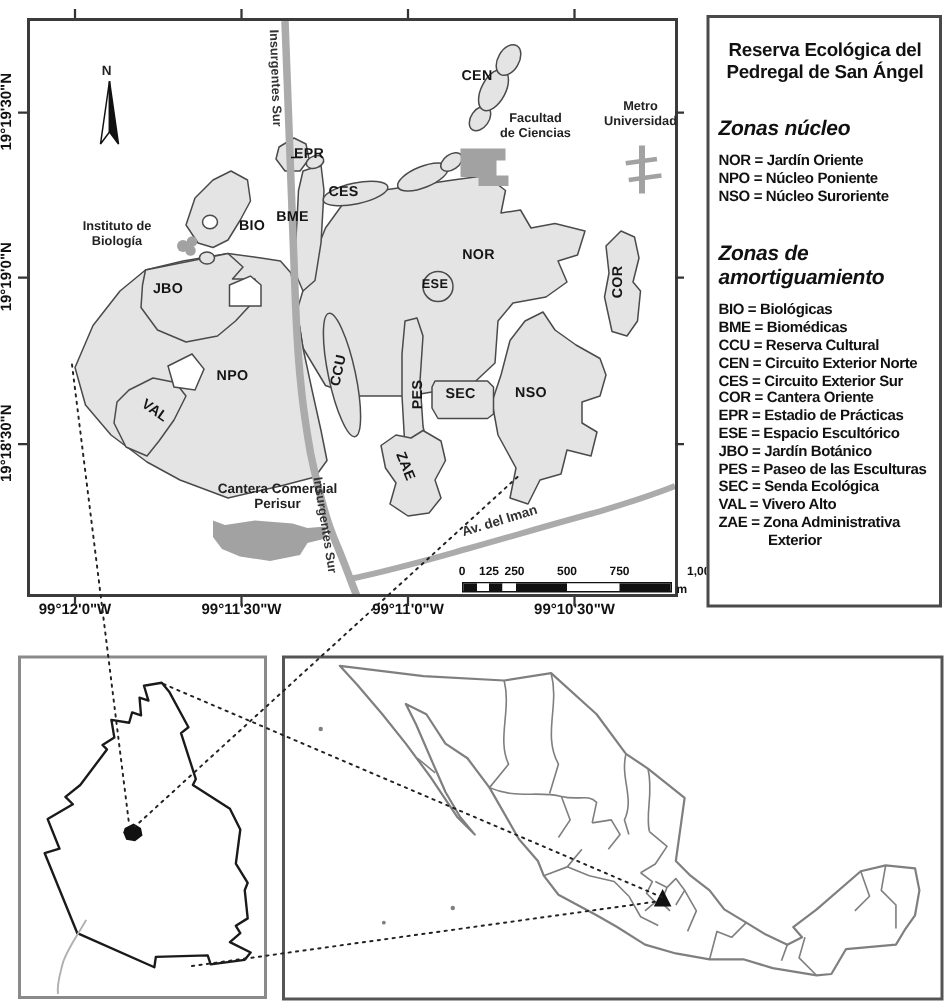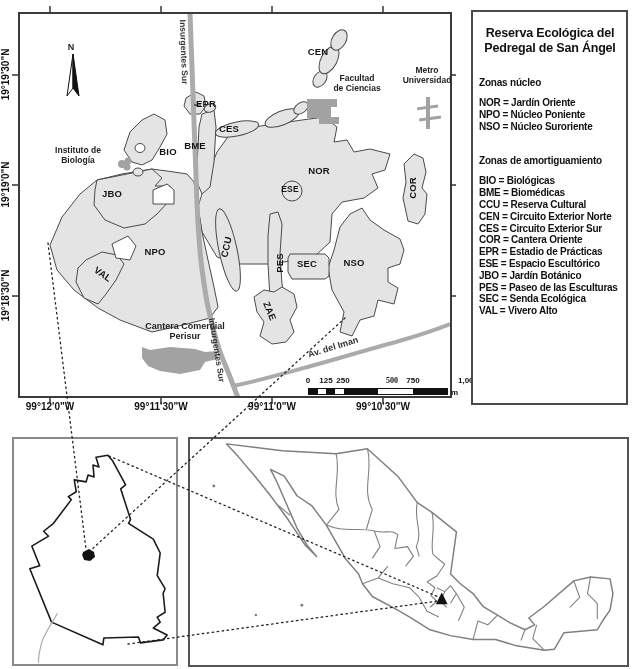--- a/index.html
+++ b/index.html
@@ -19,21 +19,21 @@
   .lat{position:absolute;left:-29px;width:70px;height:13px;text-align:center;font-size:10px;font-weight:bold;transform:rotate(-90deg);}
   
   #sb{left:308px;top:388px;width:140px;height:7px;border:1px solid #111;display:flex;box-sizing:border-box;background:#fff;}
   #sb div{height:100%;}
   .sbl{position:absolute;top:376px;font-size:8px;font-weight:bold;transform:translateX(-50%);}
   #sbunit{position:absolute;left:451px;top:388px;font-size:8px;font-weight:bold;}
   
   #legend{left:471px;top:10px;width:157px;height:395px;border:2px solid #4a4a4a;box-sizing:border-box;
           background:#fff;padding:6px 5px 0 6px;}
   #legend .ttl{margin-top:8px;text-align:center;font-size:12.5px;font-weight:bold;line-height:14.5px;letter-spacing:-.2px;}
-  #legend .hd{margin-top:22px;font-size:10px;font-weight:bold;letter-spacing:-.2px;}
+  #legend .hd{margin-top:22px;font-size:14px;font-weight:bold;letter-spacing:-.2px;font-style:italic;}
   #legend .hd2{margin-top:23px;}
   #legend ul{list-style:none;margin:9px 0 0 0;padding:0;}
   #legend li{font-size:10px;font-weight:bold;line-height:11.8px;letter-spacing:-.25px;
              padding-left:33px;text-indent:-33px;}
   
   #cdmx{left:12px;top:437px;width:166px;height:229px;border:2px solid #8a8a8a;box-sizing:border-box;background:#fff;}
   #mex{left:188px;top:437px;width:441px;height:230px;border:2.5px solid #555;box-sizing:border-box;background:#fff;}
   #overlay{left:0;top:0;width:632px;height:669px;pointer-events:none;z-index:50;}
   svg{display:block;}
 </style>
@@ -150,21 +150,21 @@
   <div class="lon" style="left:161px;">99°11'30"W</div>
   <div class="lon" style="left:272px;">99°11'0"W</div>
   <div class="lon" style="left:383px;">99°10'30"W</div>
   <div class="lat" style="top:68px;">19°19'30"N</div>
   <div class="lat" style="top:178px;">19°19'0"N</div>
   <div class="lat" style="top:289px;">19°18'30"N</div>
 
   <span class="sbl" style="left:308px;">0</span>
   <span class="sbl" style="left:326px;">125</span>
   <span class="sbl" style="left:343px;">250</span>
-  <span class="sbl" style="left:392px;font-family:Liberation Serif, serif;">500</span>
+  <span class="sbl" style="left:378px;">500</span>
   <span class="sbl" style="left:413px;">750</span>
   <span class="sbl" style="left:468px;">1,000</span>
   <div id="sb" class="abs">
     <div style="width:8.75px;background:#111;"></div>
       <div style="width:8.75px;background:#fff;"></div>
     <div style="width:8.75px;background:#111;"></div>
       <div style="width:8.75px;background:#fff;"></div>
     <div style="width:35px;background:#111;"></div>
       <div style="width:35px;background:#fff;"></div>
     <div style="width:35px;background:#111;"></div>
@@ -189,20 +189,21 @@
       <li>CCU = Reserva Cultural</li>
       <li>CEN = Circuito Exterior Norte</li>
       <li>CES = Circuito Exterior Sur</li>
       <li>COR = Cantera Oriente</li>
       <li>EPR = Estadio de Prácticas</li>
       <li>ESE = Espacio Escultórico</li>
       <li>JBO = Jardín Botánico</li>
       <li>PES = Paseo de las Esculturas</li>
       <li>SEC = Senda Ecológica</li>
       <li>VAL = Vivero Alto</li>
+      <li>ZAE = Zona Administrativa Exterior</li>
     </ul>
   </div>
 
   <div id="cdmx" class="abs">
     <svg width="162" height="225" viewBox="0 0 164 227">
       <path fill="#fff" stroke="#1a1a1a" stroke-width="1.6" stroke-linejoin="round" d="M95,16 L100,22 L113,46 L108,50 L118,81 L116,85 L141,101 L148,115 L145,138 L153,151 L151,156 L153,175 L145,180 L148,185 L141,191 L155,198 L151,203 L128,206 L126,200 L91,201 L90,208 L38,185 L16,131 L26,128 L18,108 L35,98 L30,93 L40,85 L58,61 L55,58 L63,53 L61,41 L73,43 L75,36 L81,38 L80,26 L86,28 L83,18 Z"></path>
       <path fill="none" stroke="#b0b0b0" stroke-width="1.3" d="M44,176 C36,190 30,198 28,206 C26,214 24,220 25,226"></path>
       <path fill="#111" d="M70,114 l6,-3 l5,3 l1,5 l-5,4 l-6,-1 l-2,-5 z"></path>
     </svg>
   </div>

